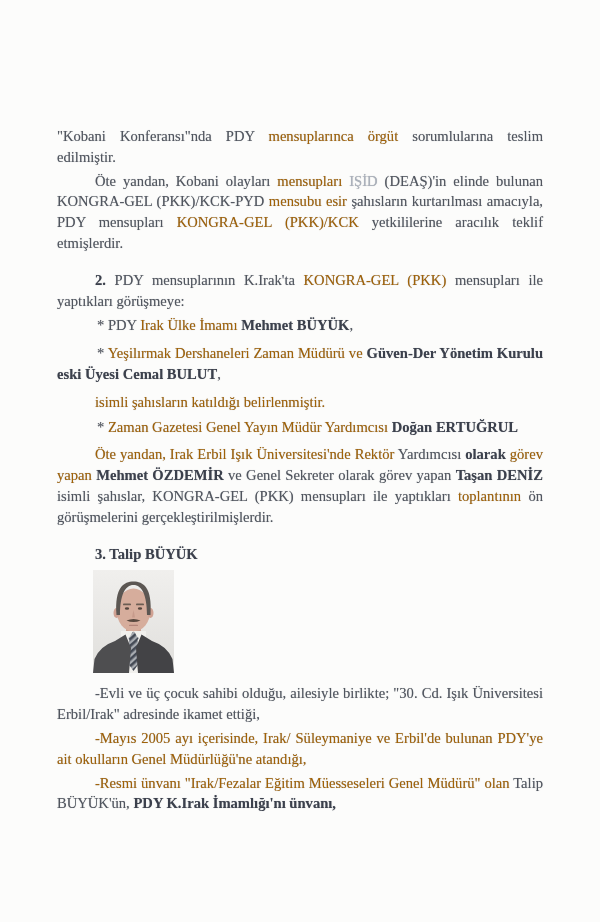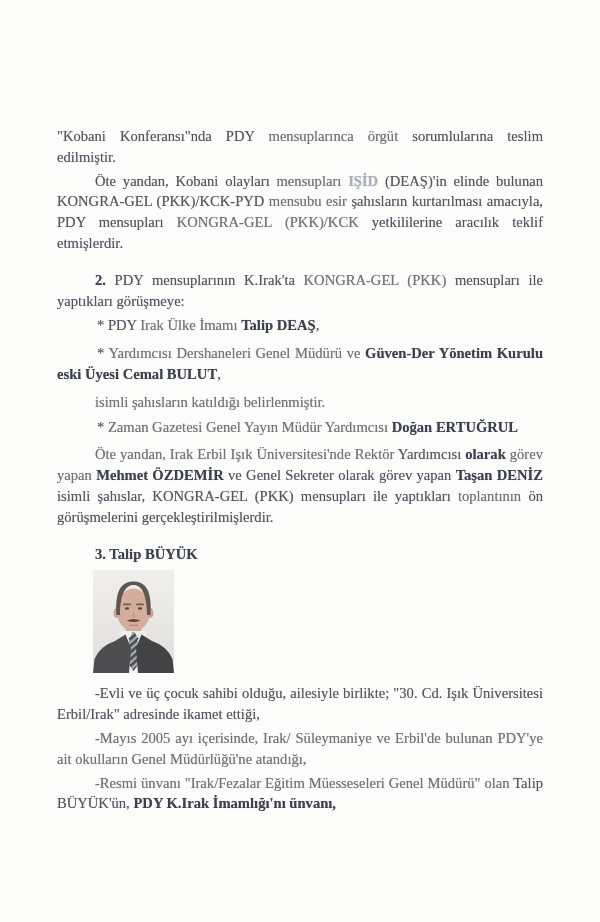--- a/index.html
+++ b/index.html
@@ -16,43 +16,43 @@
     color:#51565f;
     text-align:justify;
     text-shadow:0 0 0.8px rgba(95,100,110,0.55);
     overflow:hidden;
   }
   .para{margin:0 0 3px 0;text-indent:38px;}
   .noindent{text-indent:0;}
   .bullet{margin:4px 0 7px 0;text-indent:40px;}
   .hdg{margin-top:16px;margin-bottom:2px;}
   .b{font-weight:bold;color:#3b404c;}
-  .dim{color:#737373;}
-  .faint{color:#abb1bb;font-weight:bold;}
+  .dim{color:#a16207;}
+  .faint{color:#abb1bb;}
   .photo{
     width:81px;height:103px;
     margin:6px 0 10px 36px;
     filter:blur(0.35px) contrast(0.97);
   }
   .photo svg{display:block;}
 </style>
 </head>
 <body>
 
 <div class="page">
 
   <p class="para noindent"><span>"Kobani Konferansı"nda PDY </span><span class="dim">mensuplarınca örgüt </span><span>sorumlularına teslim edilmiştir.</span></p>
 
   <p class="para"><span>Öte yandan, Kobani olayları </span><span class="dim">mensupları </span><span class="faint">IŞİD </span><span>(DEAŞ)'in elinde bulunan KONGRA-GEL (PKK)/KCK-PYD </span><span class="dim">mensubu esir </span><span>şahısların kurtarılması amacıyla, PDY mensupları </span><span class="dim">KONGRA-GEL (PKK)/KCK </span><span>yetkililerine aracılık teklif etmişlerdir.</span></p>
 
   <p class="para hdg"><span class="b">2. </span><span>PDY mensuplarının K.Irak'ta </span><span class="dim">KONGRA-GEL (PKK) </span><span>mensupları ile yaptıkları görüşmeye:</span></p>
 
-  <p class="para bullet"><span>* PDY </span><span class="dim">Irak Ülke İmamı </span><span class="b">Talip DEAŞ</span><span>,</span></p>
+  <p class="para bullet"><span>* PDY </span><span class="dim">Irak Ülke İmamı </span><span class="b">Mehmet BÜYÜK</span><span>,</span></p>
 
-  <p class="para bullet"><span>* </span><span class="dim">Yardımcısı Dershaneleri Genel Müdürü ve </span><span class="b">Güven-Der Yönetim Kurulu eski Üyesi Cemal BULUT</span><span>,</span></p>
+  <p class="para bullet"><span>* </span><span class="dim">Yeşilırmak Dershaneleri Zaman Müdürü ve </span><span class="b">Güven-Der Yönetim Kurulu eski Üyesi Cemal BULUT</span><span>,</span></p>
 
   <p class="para"><span class="dim">isimli şahısların katıldığı belirlenmiştir.</span></p>
 
   <p class="para bullet"><span>* </span><span class="dim">Zaman Gazetesi Genel Yayın Müdür Yardımcısı </span><span class="b">Doğan ERTUĞRUL</span></p>
 
   <p class="para"><span class="dim">Öte yandan, Irak Erbil Işık Üniversitesi'nde Rektör </span><span>Yardımcısı </span><span class="b">olarak </span><span class="dim">görev yapan </span><span class="b">Mehmet ÖZDEMİR </span><span>ve Genel Sekreter olarak görev yapan </span><span class="b">Taşan DENİZ </span><span>isimli şahıslar, KONGRA-GEL (PKK) mensupları ile yaptıkları </span><span class="dim">toplantının </span><span>ön görüşmelerini gerçekleştirilmişlerdir.</span></p>
 
   <p class="para hdg"><span class="b">3. Talip BÜYÜK</span></p>
 
   <div class="photo">

